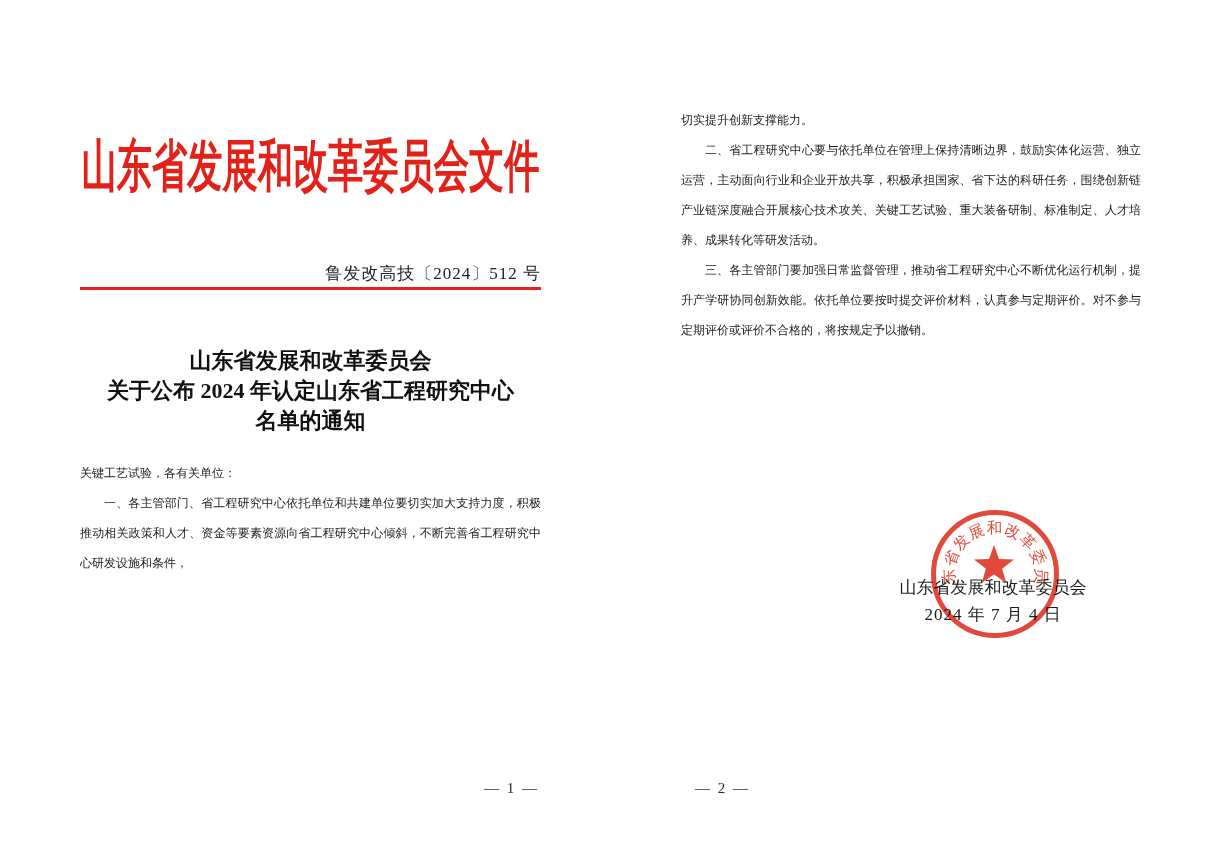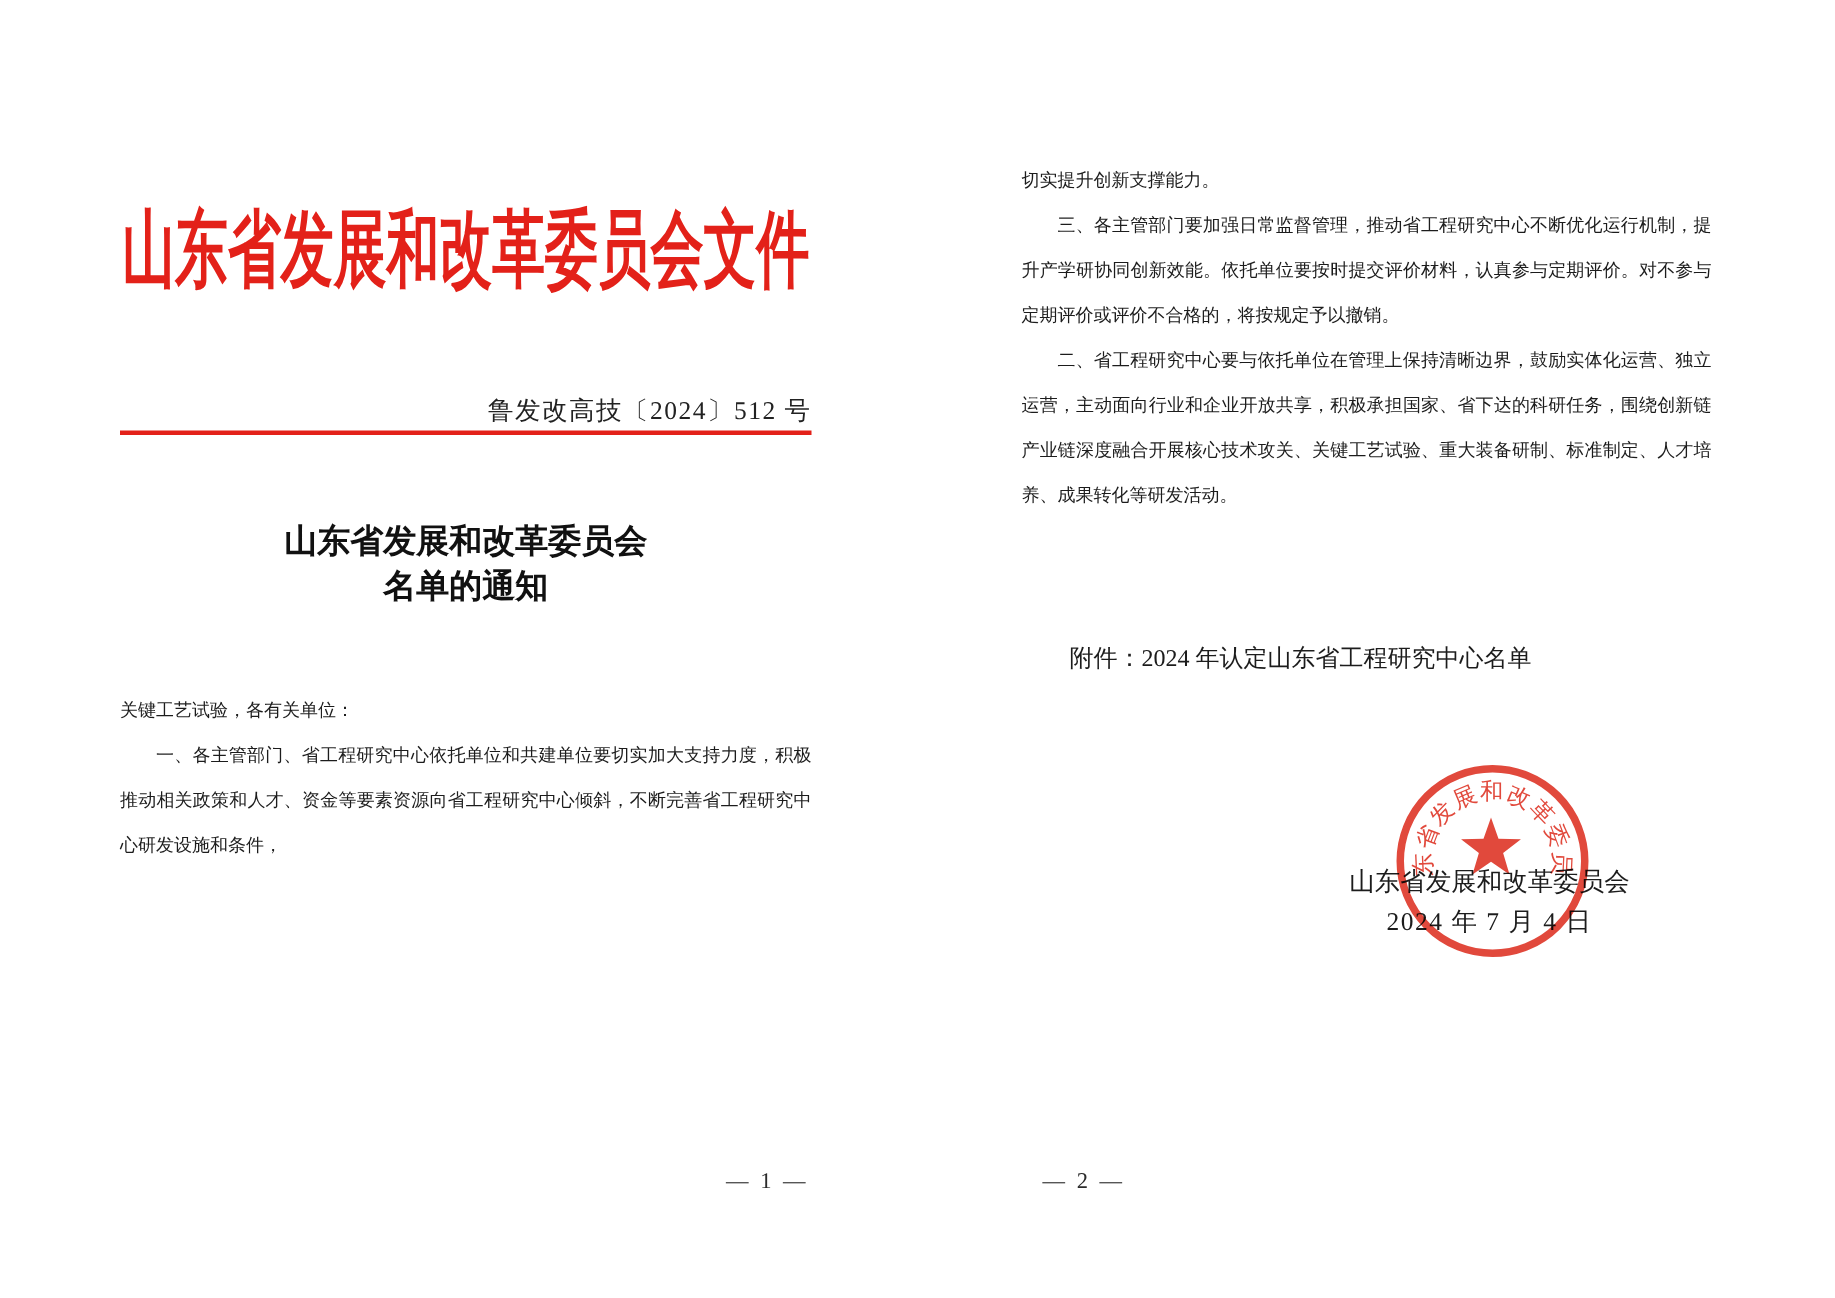--- a/index.html
+++ b/index.html
@@ -78,40 +78,40 @@
     <svg class="masthead" width="461" height="72" viewBox="0 0 461 72">
       <text x="230.5" y="57" text-anchor="middle" textLength="458" lengthAdjust="spacingAndGlyphs" font-size="56" fill="#e32119">山东省发展和改革委员会文件</text>
     </svg>
 
     <div class="doc-number">鲁发改高技〔2024〕512 号</div>
 
     <div class="red-rule"></div>
 
     <div class="notice-title">
       <div>山东省发展和改革委员会</div>
+      <div>关于公布 2024 年认定山东省工程研究中心</div>
       <div>名单的通知</div>
     </div>
 
     <div class="body-text">
       <p class="no-indent">关键工艺试验，各有关单位：</p>
       <p>一、各主管部门、省工程研究中心依托单位和共建单位要切实加大支持力度，积极推动相关政策和人才、资金等要素资源向省工程研究中心倾斜，不断完善省工程研究中心研发设施和条件，</p>
     </div>
 
     <div class="pagenum pagenum1">— 1 —</div>
   </section>
 
   <section class="page page2">
 
     <div class="body-text">
       <p class="no-indent">切实提升创新支撑能力。</p>
+      <p>二、省工程研究中心要与依托单位在管理上保持清晰边界，鼓励实体化运营、独立运营，主动面向行业和企业开放共享，积极承担国家、省下达的科研任务，围绕创新链产业链深度融合开展核心技术攻关、关键工艺试验、重大装备研制、标准制定、人才培养、成果转化等研发活动。</p>
       <p>三、各主管部门要加强日常监督管理，推动省工程研究中心不断优化运行机制，提升产学研协同创新效能。依托单位要按时提交评价材料，认真参与定期评价。对不参与定期评价或评价不合格的，将按规定予以撤销。</p>
-      <p>二、省工程研究中心要与依托单位在管理上保持清晰边界，鼓励实体化运营、独立运营，主动面向行业和企业开放共享，积极承担国家、省下达的科研任务，围绕创新链产业链深度融合开展核心技术攻关、关键工艺试验、重大装备研制、标准制定、人才培养、成果转化等研发活动。</p>
     </div>
 
-    <div class="attachment">附件：2024 年认定山东省工程研究中心名单</div>
 
     <div class="signature">
       <div>山东省发展和改革委员会</div>
       <div class="sig-date">2024 年 7 月 4 日</div>
     </div>
 
     <svg class="seal" width="140" height="140" viewBox="0 0 140 140">
       <circle cx="70" cy="70" r="61.5" fill="none" stroke-width="5" stroke="#df392b"></circle>
       <polygon points="69,41 74,55.12 88.97,55.51 77.08,64.63 81.34,78.99 69,70.5 56.66,78.99 60.92,64.63 49.03,55.51 64,55.12" fill="#df392b"></polygon>
       <path id="sealArc" d="M 31.5 84 A 41 41 0 1 1 108.5 84" fill="none"></path>

